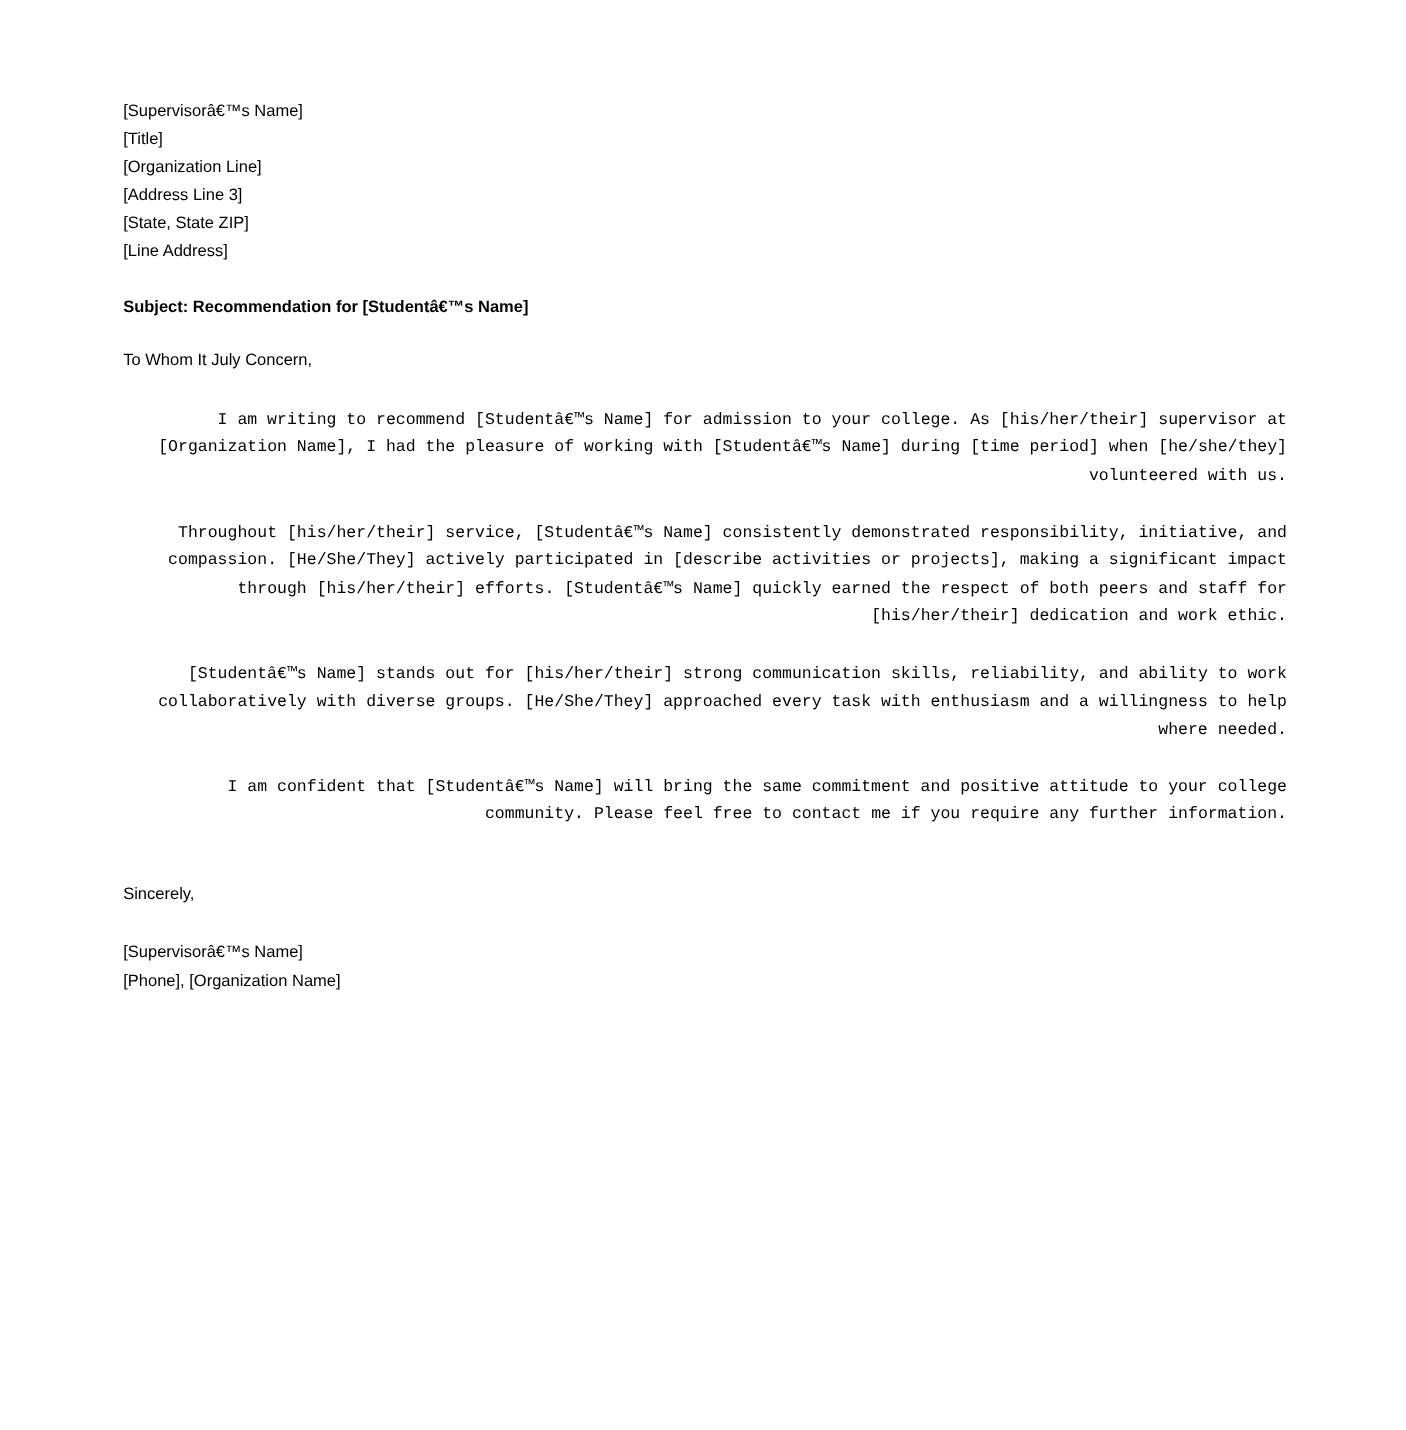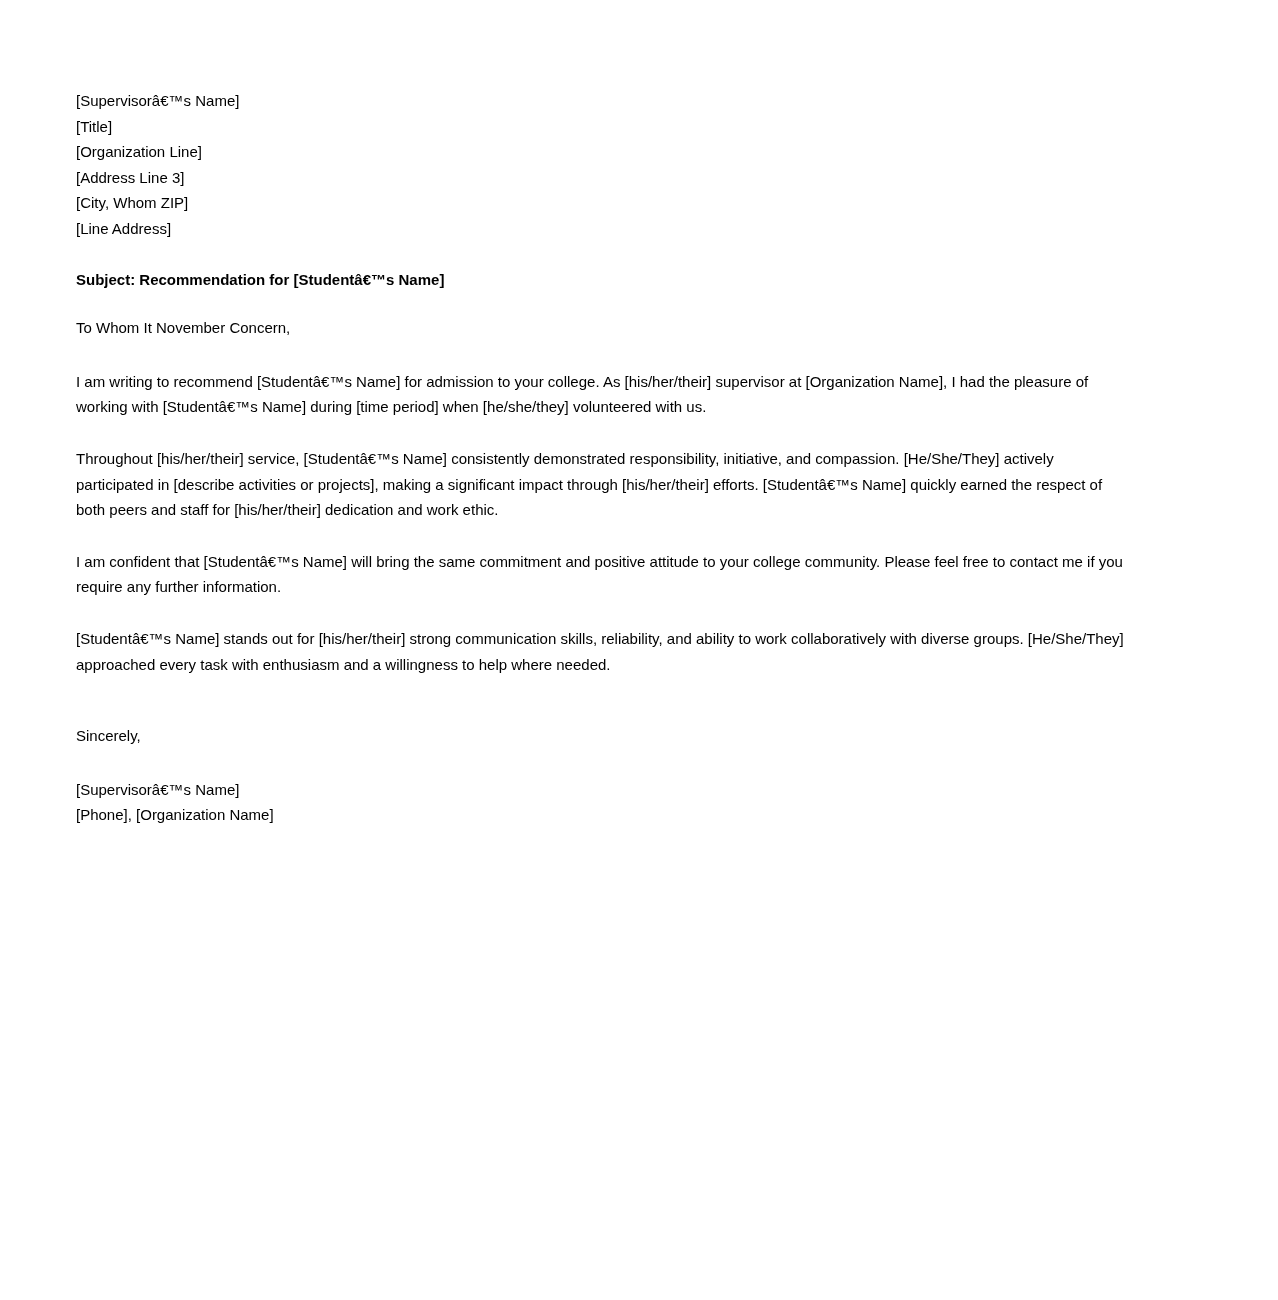--- a/index.html
+++ b/index.html
@@ -11,21 +11,21 @@
     width: 1278px;
     min-height: 1300px;
     font-family: "Liberation Sans", "DejaVu Sans", sans-serif;
     color: #000000;
     -webkit-font-smoothing: antialiased;
   }
   .page {
     box-sizing: border-box;
     width: 1278px;
     min-height: 1300px;
-    padding: 88px 108px 40px 76px;
+    padding: 88px 108px 40px 112px;
     background: #ffffff;
   }
   .letter {
     width: 1058px;
     font-size: 15px;
     line-height: 25.6px;
   }
   
   .addr-block {
     margin: 0 0 25px 0;
@@ -43,21 +43,22 @@
     display: block;
     font-weight: bold;
   }
   .salutation {
     margin: 0 0 28px 0;
     display: block;
   }
   .para {
     margin: 0 0 26px 0;
     display: block;
-    text-align: left;
+    text-align: right;
+    font-family: Liberation Mono, monospace;
   }
   .closing {
     margin: 46px 0 28px 0;
     display: block;
   }
   .sign-block {
     margin: 0;
   }
   .sign-line {
     display: block;
@@ -68,33 +69,33 @@
 <body>
 
 <div class="page">
   <div class="letter">
 
     <div class="addr-block">
       <span class="addr-line">[Supervisorâ€™s Name]</span>
       <span class="addr-line">[Title]</span>
       <span class="addr-line">[Organization Line]</span>
       <span class="addr-line">[Address Line 3]</span>
-      <span class="addr-line">[City, Whom ZIP]</span>
+      <span class="addr-line">[State, State ZIP]</span>
       <span class="addr-line">[Line Address]</span>
     </div>
 
 
     <span class="subject-line">Subject: Recommendation for [Studentâ€™s Name]</span>
 
-    <span class="salutation">To Whom It November Concern,</span>
+    <span class="salutation">To Whom It July Concern,</span>
 
     <span class="para">I am writing to recommend [Studentâ€™s Name] for admission to your college. As [his/her/their] supervisor at [Organization Name], I had the pleasure of working with [Studentâ€™s Name] during [time period] when [he/she/they] volunteered with us.</span>
     <span class="para">Throughout [his/her/their] service, [Studentâ€™s Name] consistently demonstrated responsibility, initiative, and compassion. [He/She/They] actively participated in [describe activities or projects], making a significant impact through [his/her/their] efforts. [Studentâ€™s Name] quickly earned the respect of both peers and staff for [his/her/their] dedication and work ethic.</span>
+    <span class="para">[Studentâ€™s Name] stands out for [his/her/their] strong communication skills, reliability, and ability to work collaboratively with diverse groups. [He/She/They] approached every task with enthusiasm and a willingness to help where needed.</span>
     <span class="para">I am confident that [Studentâ€™s Name] will bring the same commitment and positive attitude to your college community. Please feel free to contact me if you require any further information.</span>
-    <span class="para">[Studentâ€™s Name] stands out for [his/her/their] strong communication skills, reliability, and ability to work collaboratively with diverse groups. [He/She/They] approached every task with enthusiasm and a willingness to help where needed.</span>
 
     <span class="closing">Sincerely,</span>
 
     <div class="sign-block">
       <span class="sign-line">[Supervisorâ€™s Name]</span>
       <span class="sign-line">[Phone], [Organization Name]</span>
     </div>
 
   </div>
 </div>

